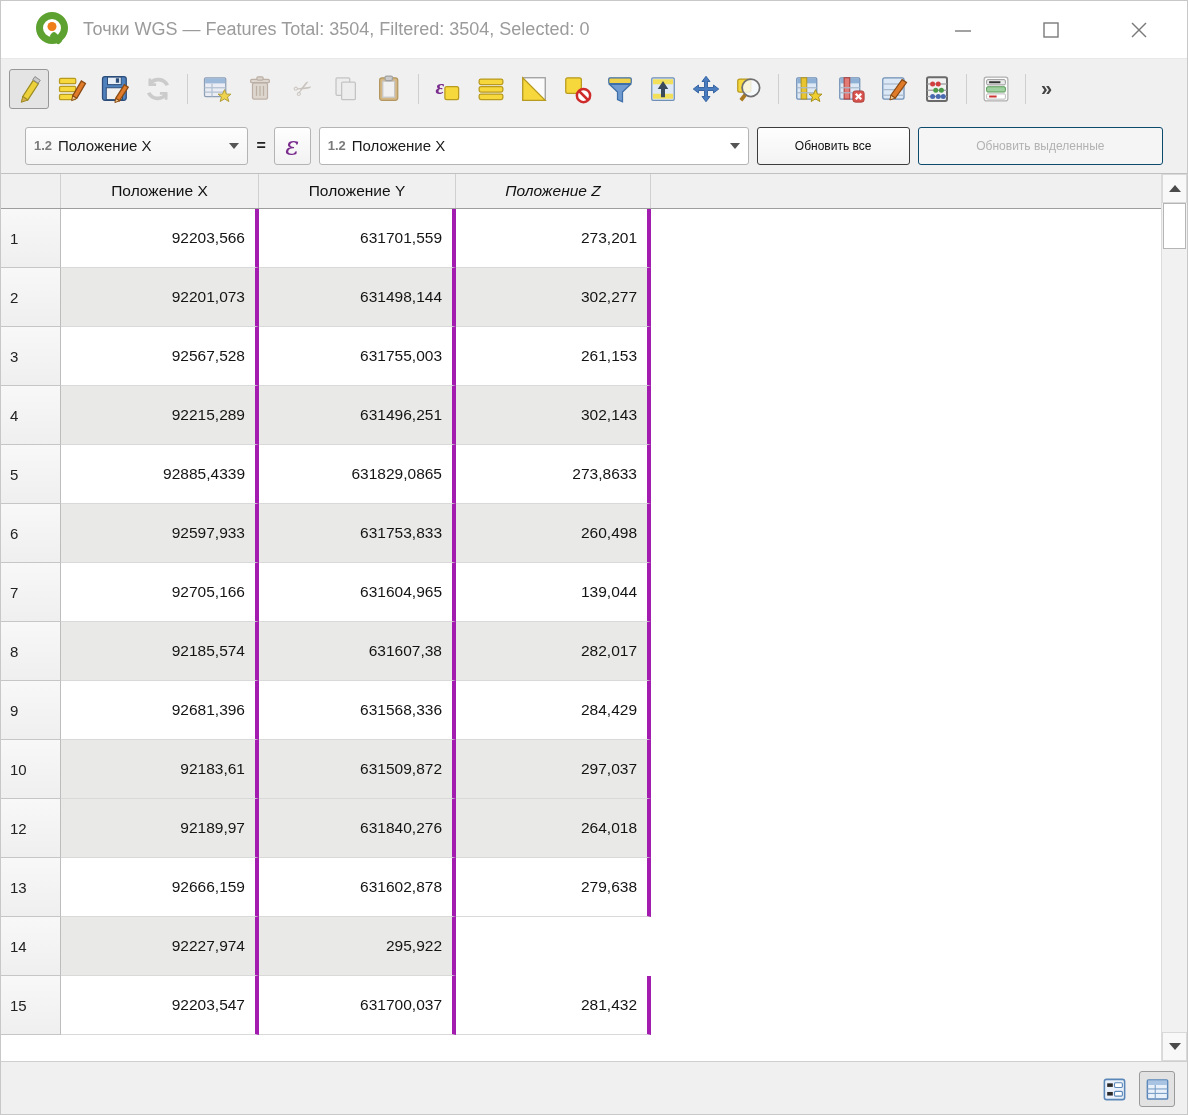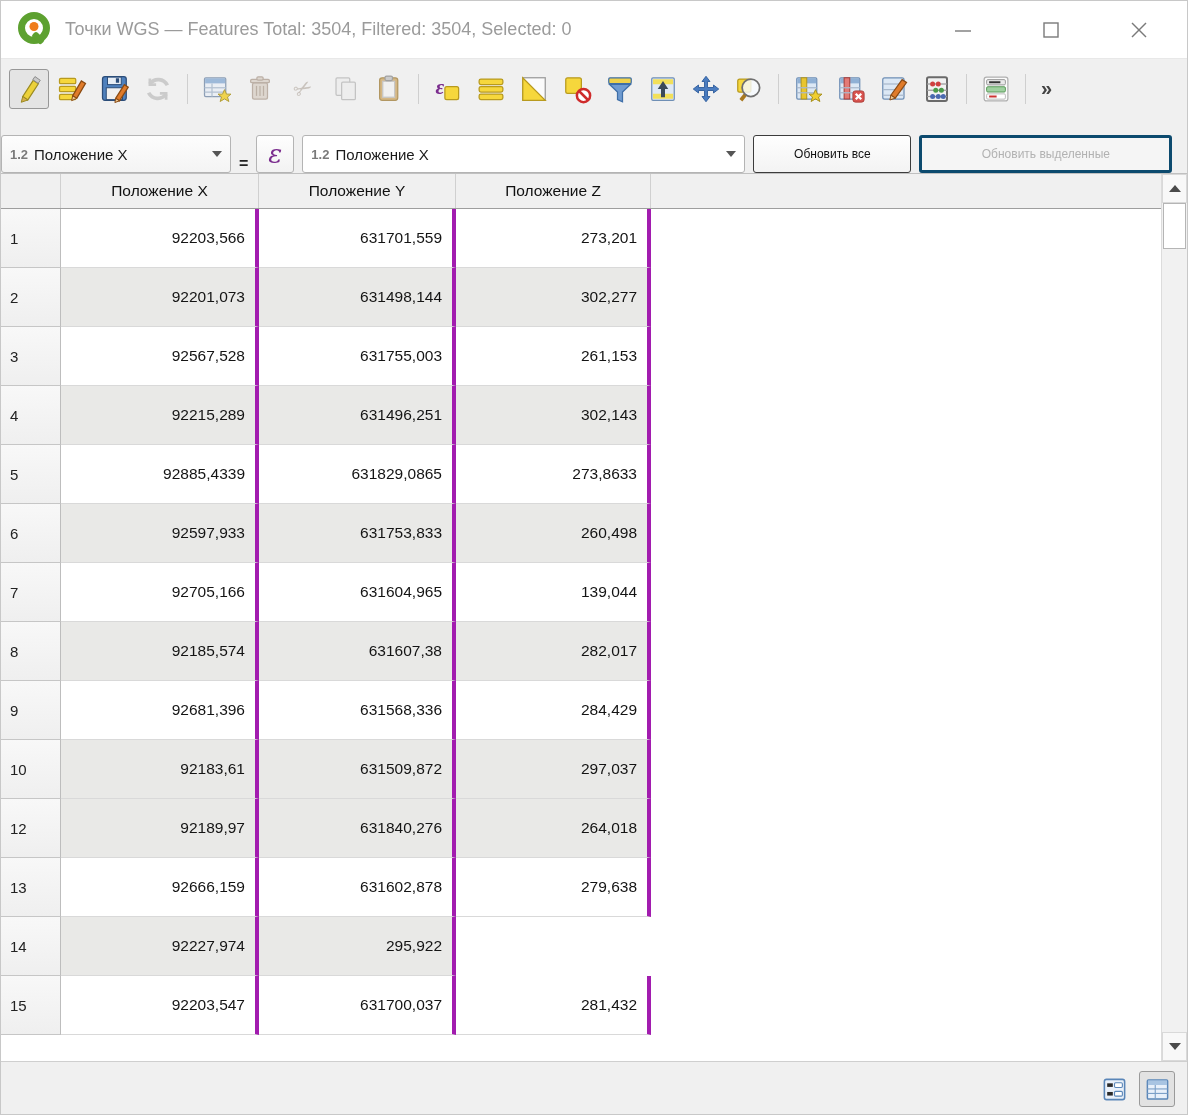--- a/index.html
+++ b/index.html
@@ -1,57 +1,57 @@
 <!DOCTYPE html>
 <html><head>
 <meta charset="utf-8">
 <style>
   * { margin:0; padding:0; box-sizing:border-box; }
   html,body { background:#ffffff; }
   body { font-family:"Liberation Sans", sans-serif; }
   .window { position:relative; width:1188px; height:1115px; background:#ffffff; border:1px solid #c8c8c8; overflow:hidden; }
 
   
-  .titlebar { height:57px; background:#ffffff; display:flex; align-items:center; padding-left:14px;border-radius:24px; }
+  .titlebar { height:57px; background:#ffffff; display:flex; align-items:center; padding-left:32px;border-radius:24px; }
   .titlebar .logo { width:40px; height:40px; flex:0 0 auto; }
   .titlebar .title { margin-left:10px; font-size:18px; color:#9b9b9b; white-space:nowrap; flex:1 1 auto; }
   .win-controls { display:flex; gap:44px; padding-right:26px; }
   .win-btn { width:44px; height:40px; display:flex; align-items:center; justify-content:center; cursor:default; }
 
   
   .toolbar { height:60px; background:#f0f0f0; display:flex; align-items:center; padding-left:8px; gap:3px; border-top:1px solid #e8e8e8; }
   .tbtn { width:40px; height:40px; display:flex; align-items:center; justify-content:center; border:1px solid transparent; border-radius:3px; }
   .tbtn.pressed { border:1px solid #979797; background:#e4e4e4; }
   .tsep { width:1px; height:30px; background:#cfcfcf; margin:0 6px; flex:0 0 auto; }
   .tbtn svg { width:30px; height:30px; }
   .overflow { font-size:20px; color:#444; font-weight:bold; letter-spacing:-2px; padding:0 4px; margin-left:2px; }
   .scissors { font-size:22px; color:#c9c3bd; transform:rotate(-30deg); }
 
   
-  .updatebar { height:55px; background:#f0f0f0; display:flex; align-items:flex-end; padding:0 0; gap:8px; }
+  .updatebar { height:55px; background:#f0f0f0; display:flex; align-items:center; padding:0 24px; gap:8px; }
   .combo { height:38px; background:linear-gradient(#fdfdfd,#f4f4f4); border:1px solid #b4b4b4; border-radius:3px; display:flex; align-items:center; padding:0 8px; }
   .combo.white { background:#ffffff; }
   .type-badge { font-size:13px; font-weight:bold; color:#7a7a7a; margin-right:6px; }
   .combo-label { font-size:15px; color:#1a1a1a; white-space:nowrap; }
   .caret { width:0; height:0; border-left:5px solid transparent; border-right:5px solid transparent; border-top:6px solid #555; margin-left:auto; }
   .field-combo { width:230px; }
   .expr-combo { width:443px; }
   .eq { font-size:16px; font-weight:bold; color:#222; }
   .eps-btn { width:38px; height:38px; background:linear-gradient(#fefefe,#f2f2f2); border:1px solid #b4b4b4; border-radius:3px; display:flex; align-items:center; justify-content:center; font-family:"DejaVu Serif", serif; font-style:italic; font-size:26px; color:#7b2d8e; line-height:1; }
   .push-btn { height:38px; border-radius:3px; font-size:12px; display:flex; align-items:center; justify-content:center; }
   .btn-primary { width:158px; background:linear-gradient(#fefefe,#f3f3f3); border:1px solid #3c3c3c; color:#111; }
-  .btn-disabled { width:253px; background:#f5f5f5; border:3px solid #0c4a6e; color:#b2b2b2; }
+  .btn-disabled { width:253px; background:#f5f5f5; border:1px solid #0c4a6e; color:#b2b2b2; }
 
   
   .tablearea { height:888px; display:flex; border-top:1px solid #c0c0c0; }
   .tablecontent { flex:1 1 auto; display:flex; flex-direction:column; overflow:hidden; background:#ffffff; }
   .thead { height:35px; background:#f0f0f0; display:flex; border-bottom:1px solid #9e9e9e; flex:0 0 auto; }
   .thead .corner { width:60px; border-right:1px solid #d0d0d0; }
   .hcell { display:flex; align-items:center; justify-content:center; font-size:15.5px; color:#111; border-right:1px solid #d0d0d0; }
-  .hc-x { width:198px; } .hc-y { width:197px; } .hc-z { width:195px; }
+  .hc-x { width:198px; } .hc-y { width:197px; } .hc-z { width:195px;font-style:italic; }
   .hfill { flex:1 1 auto; }
   .trows { flex:1 1 auto; overflow:hidden; }
   .trow { height:59px; display:flex; }
   .rownum { width:60px; flex:0 0 auto; background:linear-gradient(#f8f8f8,#efefef); border-right:1px solid #bdbdbd; border-bottom:1px solid #c6c6c6; display:flex; align-items:center; padding-left:9px; font-size:15px; color:#222; }
   .cell { flex:0 0 auto; display:flex; align-items:center; justify-content:flex-end; padding-right:10px; font-size:15.5px; color:#141414; background:#ffffff; border-right:4px solid #a21caf; border-bottom:1px solid #d9d9d9; }
   .trow .cell:nth-child(2) { width:198px; }
   .trow .cell:nth-child(3) { width:197px; }
   .trow .cell:nth-child(4) { width:195px; }
   .trow.alt .cell { background:#e9e9e7; }
   .rowfill { flex:1 1 auto; background:#ffffff; }

